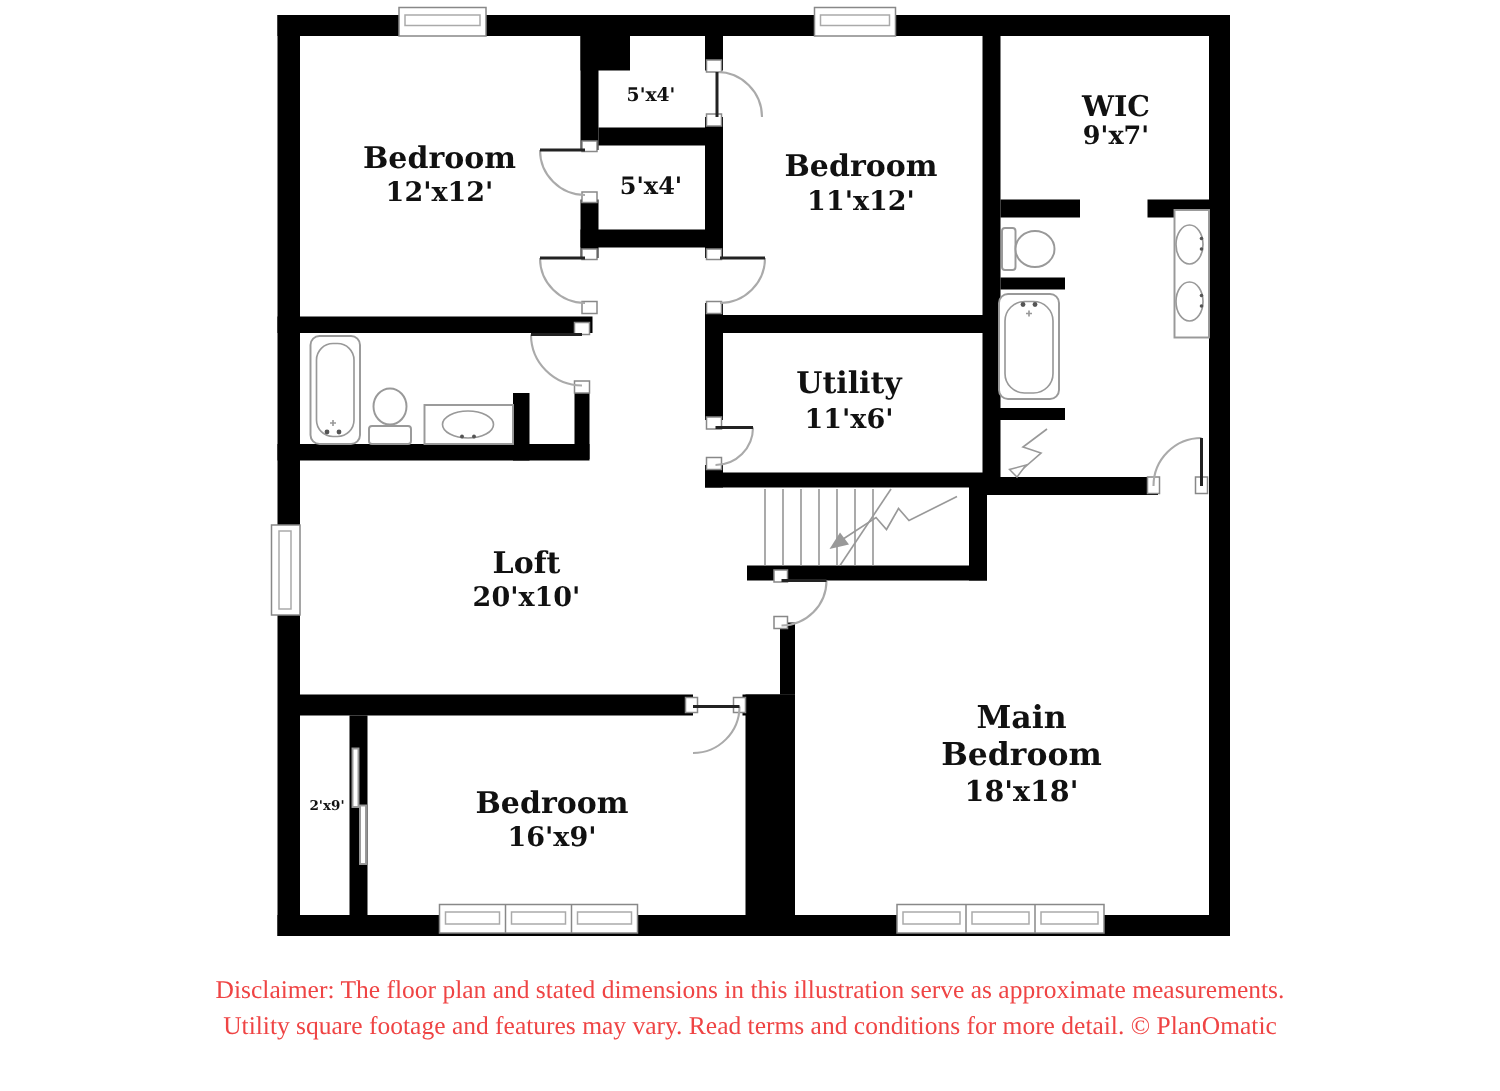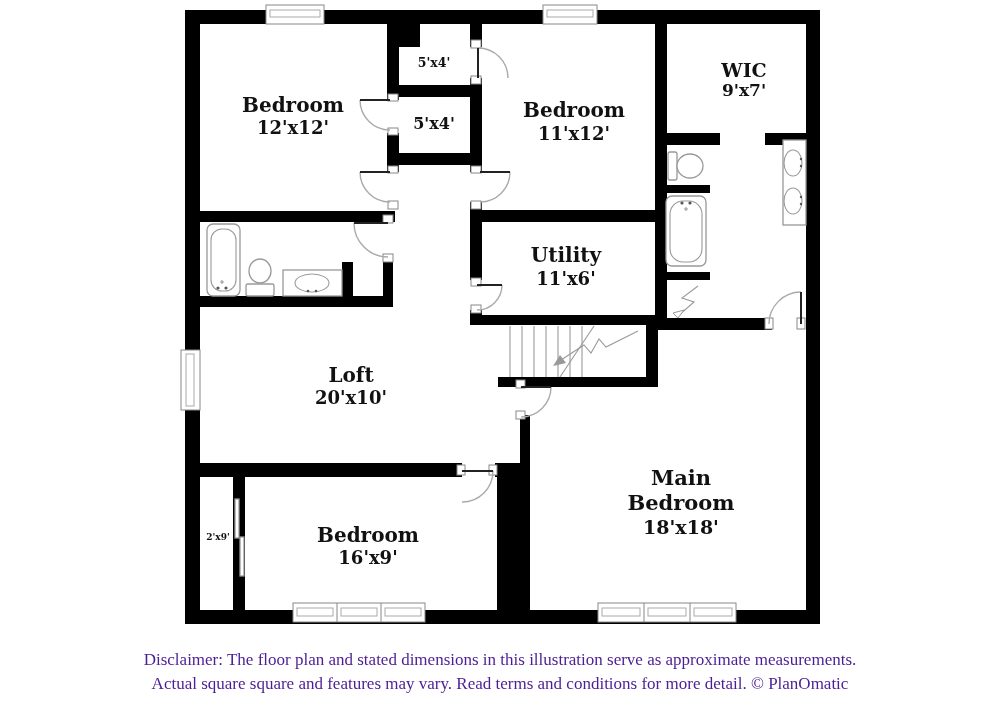--- a/index.html
+++ b/index.html
@@ -11,21 +11,21 @@
   .wall{fill:#000000;stroke:none;}
   .win{fill:#ffffff;stroke:#888888;stroke-width:1;}
   .winin{fill:#ffffff;stroke:#aaaaaa;stroke-width:1;}
   .jamb{fill:#ffffff;stroke:#888888;stroke-width:1;}
   .arc{fill:none;stroke:#aaaaaa;stroke-width:1.4;}
   .leaf{stroke:#222222;stroke-width:2;}
   .fix{fill:#ffffff;stroke:#999999;stroke-width:1.3;}
   .fixthin{fill:none;stroke:#999999;stroke-width:1.1;}
   .step{stroke:#999999;stroke-width:1.1;}
   .disclaimer{position:absolute;left:0;top:648px;width:1000px;text-align:center;
-    font-family:"Liberation Serif",serif;font-size:17px;color:#4c1d95;line-height:24px;}
+    font-family:"Liberation Serif",serif;font-size:17px;color:#ef4444;line-height:24px;}
 </style>
 </head>
 <body>
 
 <svg id="plan" width="1000" height="727" viewBox="0 0 1000 727">
 
   <g>
 
     <rect class="wall" x="185" y="10" width="635" height="14"></rect>
     <rect class="wall" x="185" y="10" width="15" height="614"></rect>
@@ -250,14 +250,14 @@
     <text class="room-name fs21" x="681" y="485">Main</text>
     <text class="room-name fs21" x="681" y="510">Bedroom</text>
     <text class="room-name fs19" x="681" y="534">18'x18'</text>
 
     <text class="room-name fs9" x="218" y="540">2'x9'</text>
   </g>
 </svg>
 
 <div class="disclaimer">
   <div>Disclaimer: The floor plan and stated dimensions in this illustration serve as approximate measurements.</div>
-  <div>Actual square square and features may vary. Read terms and conditions for more detail. © PlanOmatic</div>
+  <div>Utility square footage and features may vary. Read terms and conditions for more detail. © PlanOmatic</div>
 </div>
 
 </body></html>

